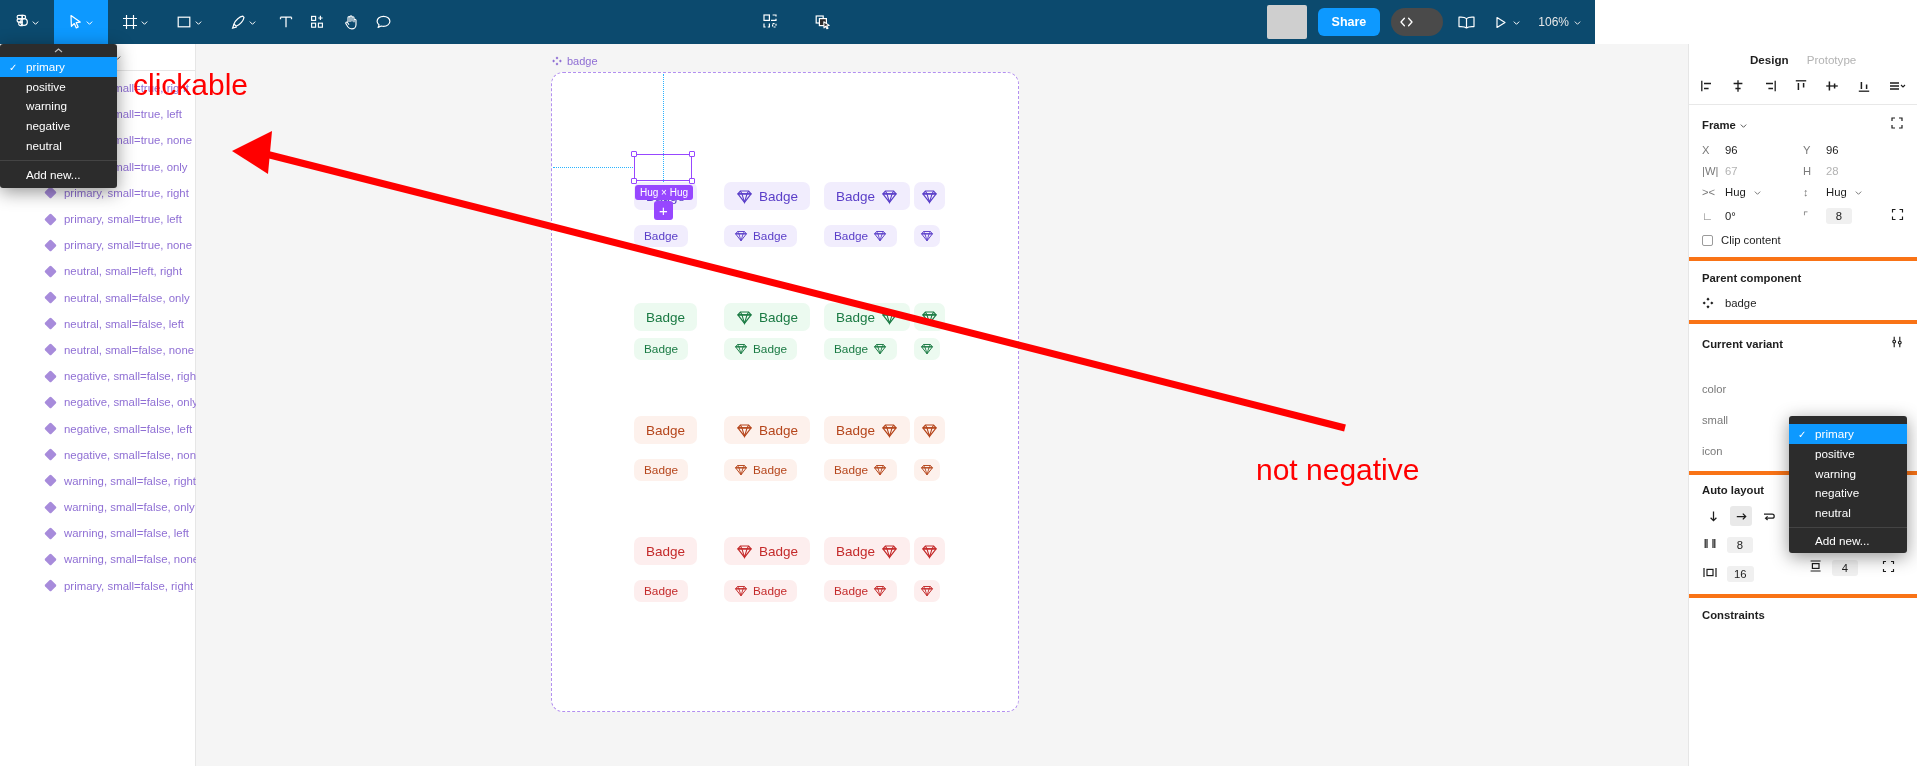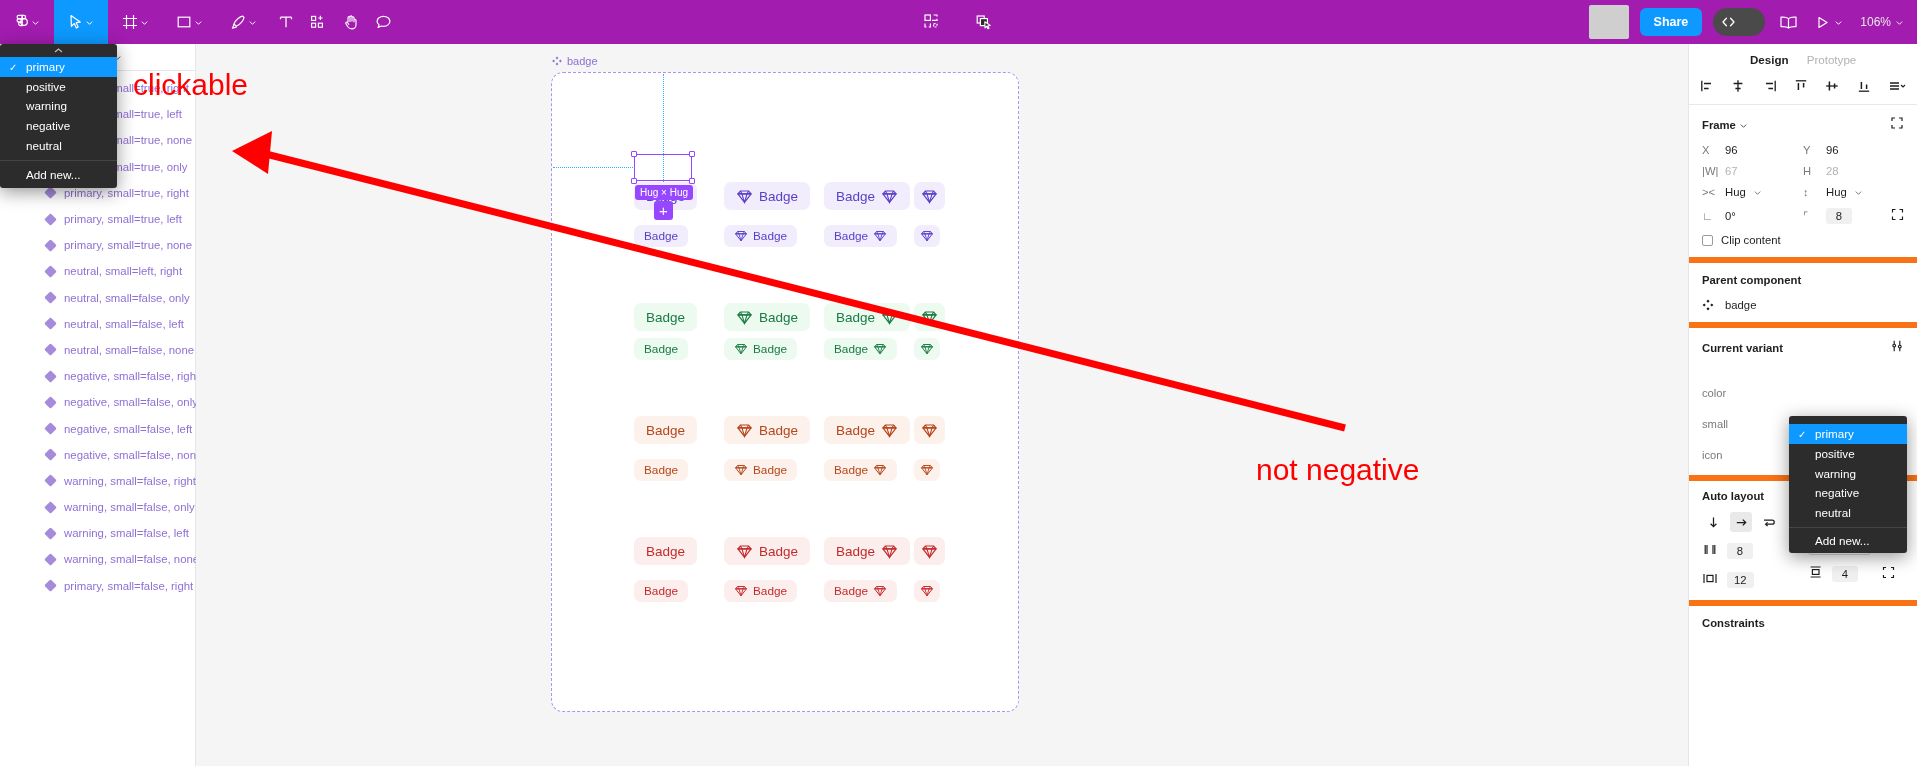--- a/index.html
+++ b/index.html
@@ -5,22 +5,22 @@
   * { box-sizing: border-box; margin: 0; padding: 0; }
   html, body {
     width: 1917px; height: 766px;
     font-family: "Liberation Sans", sans-serif;
     overflow: hidden; background: #fff;
   }
   #app { position: relative; width: 1917px; height: 766px; }
 
   
   .toolbar {
-    position: absolute; top: 0; left: 0; width: 1917px; height: 44px;
-    background: #a21caf; display: flex; align-items: center;
+    position: absolute; top: 0; left: 0; width: 1595px; height: 44px;
+    background: #0c4a6e; display: flex; align-items: center;
   }
   .tb-left { display: flex; align-items: center; height: 44px; }
   .tb-btn {
     height: 44px; display: flex; align-items: center; justify-content: center;
     gap: 2px; padding: 0 8px; color: #fff; cursor: pointer;
   }
   .tb-btn.wide { min-width: 54px; }
   .tb-btn.active { background: #0d99ff; }
   .tb-btn svg { display: block; }
   .caret { width: 9px; height: 9px; flex: none; }
@@ -144,21 +144,21 @@
     background: #fff; border-left: 1px solid #e6e6e6;
   }
   .rp-tabs { display: flex; align-items: center; gap: 18px; padding: 9px 13px 8px; }
   .rp-tab { font-size: 11.6px; color: #b3b3b3; cursor: pointer; }
   .rp-tab.active { color: #1e1e1e; font-weight: bold; padding-left: 48px; }
   .rp-align {
     display: flex; align-items: center; justify-content: space-between;
     padding: 5px 11px 11px; border-bottom: 1px solid #e8e8e8;
   }
   .align-ic { cursor: pointer; color: #1e1e1e; display: flex; align-items: center; }
-  .rp-sec { padding: 11px 13px; border-bottom: 6px solid #f97316; }
+  .rp-sec { padding: 11px 13px; border-bottom: 4px solid #f97316; }
   .rp-sec-hd {
     display: flex; align-items: center; justify-content: space-between;
     margin-bottom: 10px;
   }
   .rp-sec-title { font-size: 11.3px; color: #1e1e1e; font-weight: bold; display: flex; align-items: center; gap: 3px; }
   .rp-row { display: flex; align-items: center; margin-bottom: 9px; }
   .rp-cell { width: 50%; display: flex; align-items: center; gap: 7px; }
   .rp-key { font-size: 11.2px; color: #7a7a7a; width: 16px; flex: none; }
   .rp-val { font-size: 11.3px; color: #1e1e1e; }
   .rp-val.dim { color: #b3b3b3; }
@@ -847,21 +847,21 @@
             </span>
             <span class="rp-field">8</span>
           </div>
           <div style="display:flex; align-items:center; gap:9px;">
             <span>
               <svg width="16" height="13" viewBox="0 0 16 13">
                   <path d="M2 2v9M14 2v9" stroke="#1e1e1e" stroke-width="1.2"></path>
                   <rect x="5" y="3.4" width="6" height="6.2" fill="none" stroke="#1e1e1e" stroke-width="1.2"></rect>
                 </svg>
             </span>
-            <span class="rp-field">12</span>
+            <span class="rp-field">16</span>
           </div>
         </div>
         <div style="width:96px; display:flex; flex-direction:column; align-items:flex-start;">
           <div class="align-pad" style="margin-bottom:10px;">
             <div class="dot" style="left:9px; top:9px;"></div>
             <div class="dot" style="left:30px; top:9px;"></div>
             <div class="dot" style="left:51px; top:9px;"></div>
             <div class="dot" style="left:9px; top:31px;"></div>
             <div class="dot" style="left:30px; top:31px;"></div>
             <div class="dot" style="left:51px; top:31px;"></div>

